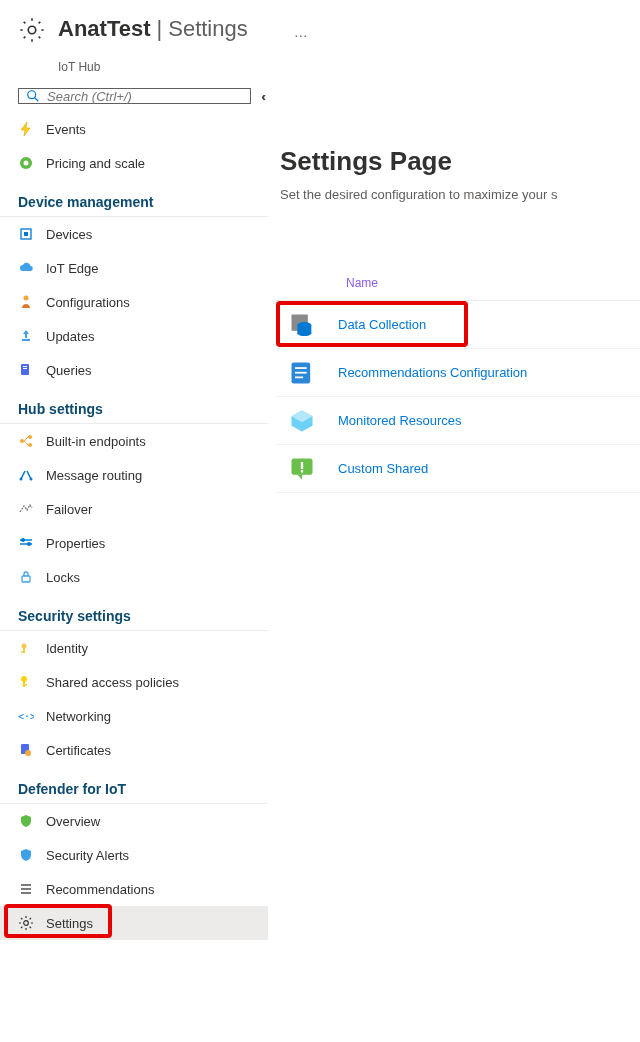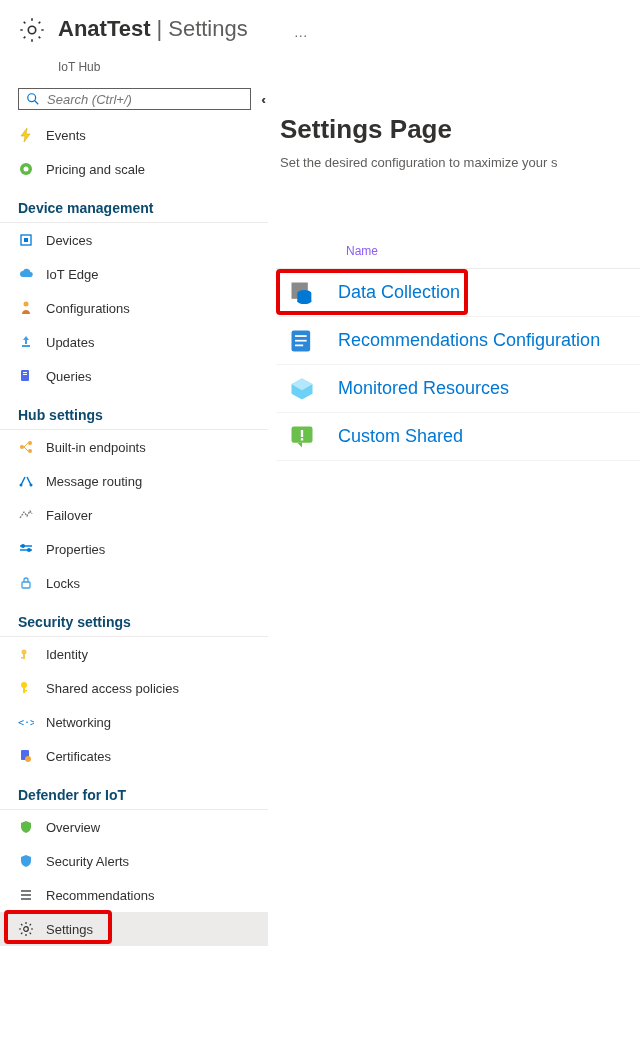--- a/index.html
+++ b/index.html
@@ -41,21 +41,21 @@
     display: flex;
     align-items: center;
     padding: 8px 10px 8px 18px;
     gap: 6px;
   }
   .search-box {
     flex: 1;
     display: flex;
     align-items: center;
     border: 1px solid #605e5c;
-    height: 22px;
+    height: 16px;
     padding: 0 6px;
     gap: 6px;
   }
   .search-box input {
     flex: 1; border: none; outline: none; font-size: 13px; font-style: italic; color: #605e5c; background: transparent;
   }
   .collapse-chevrons { color: #444; font-size: 13px; font-weight: 600; letter-spacing: -4px; cursor:pointer; padding:0 4px;}
   .nav-scroll {
     flex: 1;
     overflow-y: auto;
@@ -94,42 +94,42 @@
     border: 4px solid #e60000;
     border-radius: 4px;
     pointer-events: none;
   }
 
   .main {
     flex: 1;
     padding: 34px 0 0 0;
     overflow: hidden;
   }
-  .main-title { font-size: 26px; font-weight: 600; padding: 0 0 10px 0; margin-left: 4px; }
+  .main-title { font-size: 26px; font-weight: 600; padding: 0 0 10px 0; margin-left: 4px; margin-top: 32px; }
   .main-desc { font-size: 13px; color: #605e5c; margin-left: 4px; white-space: nowrap; }
 
   .table-head {
     margin-top: 74px;
     border-bottom: 1px solid #edebe9;
     padding: 0 0 10px 70px;
     font-size: 12px;
     color: #8b5cf6;
   }
   .setting-row {
     display: flex;
     align-items: center;
     height: 48px;
     border-bottom: 1px solid #f3f2f1;
     padding-left: 12px;
     gap: 22px;
     cursor: pointer;
     position: relative;
   }
   .setting-icon { width: 28px; height: 28px; display:flex; align-items:center; justify-content:center; }
-  .setting-link { color: #0078d4; font-size: 18px; }
+  .setting-link { color: #0078d4; font-size: 13px; }
 </style>
 </head>
 <body>
 
 <div class="header">
   <span class="header-icon">
     <svg viewBox="0 0 24 24" fill="none" stroke="#323130" stroke-width="1.4">
         <circle cx="12" cy="12" r="3.2"></circle>
         <path d="M12 2v2M12 20v2M4.9 4.9l1.4 1.4M17.7 17.7l1.4 1.4M2 12h2M20 12h2M4.9 19.1l1.4-1.4M17.7 6.3l1.4-1.4"></path>
       </svg>

